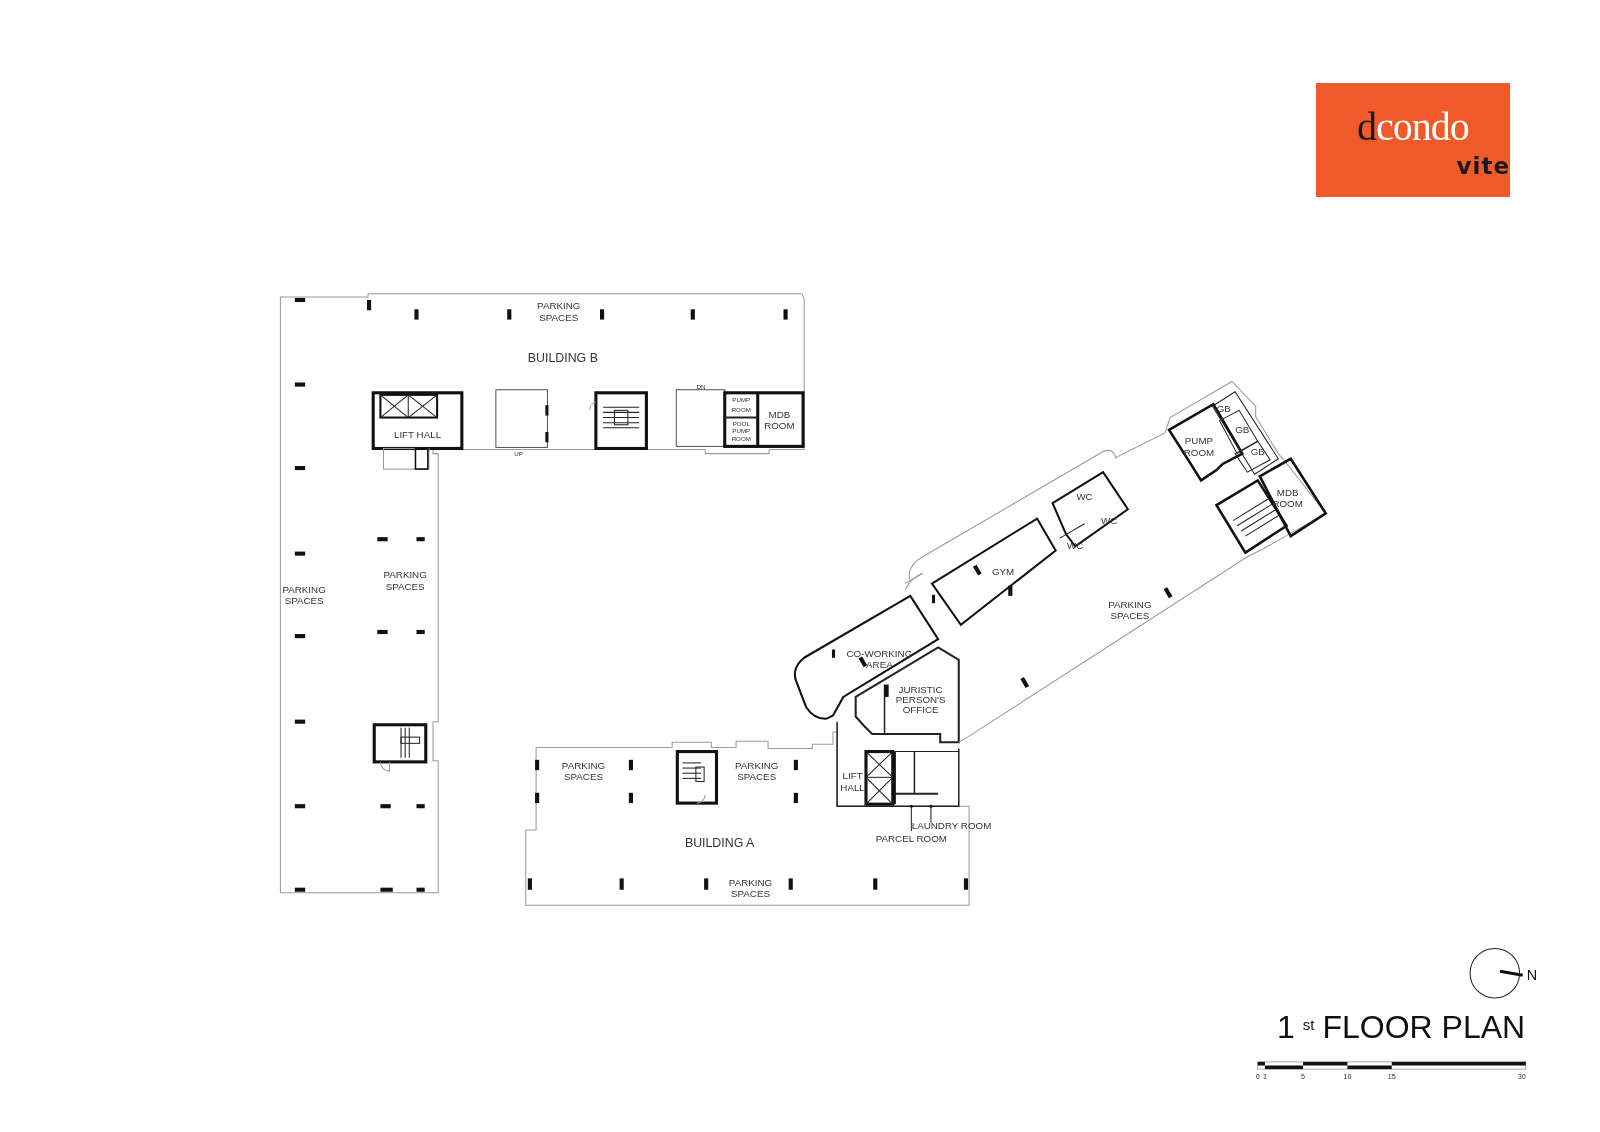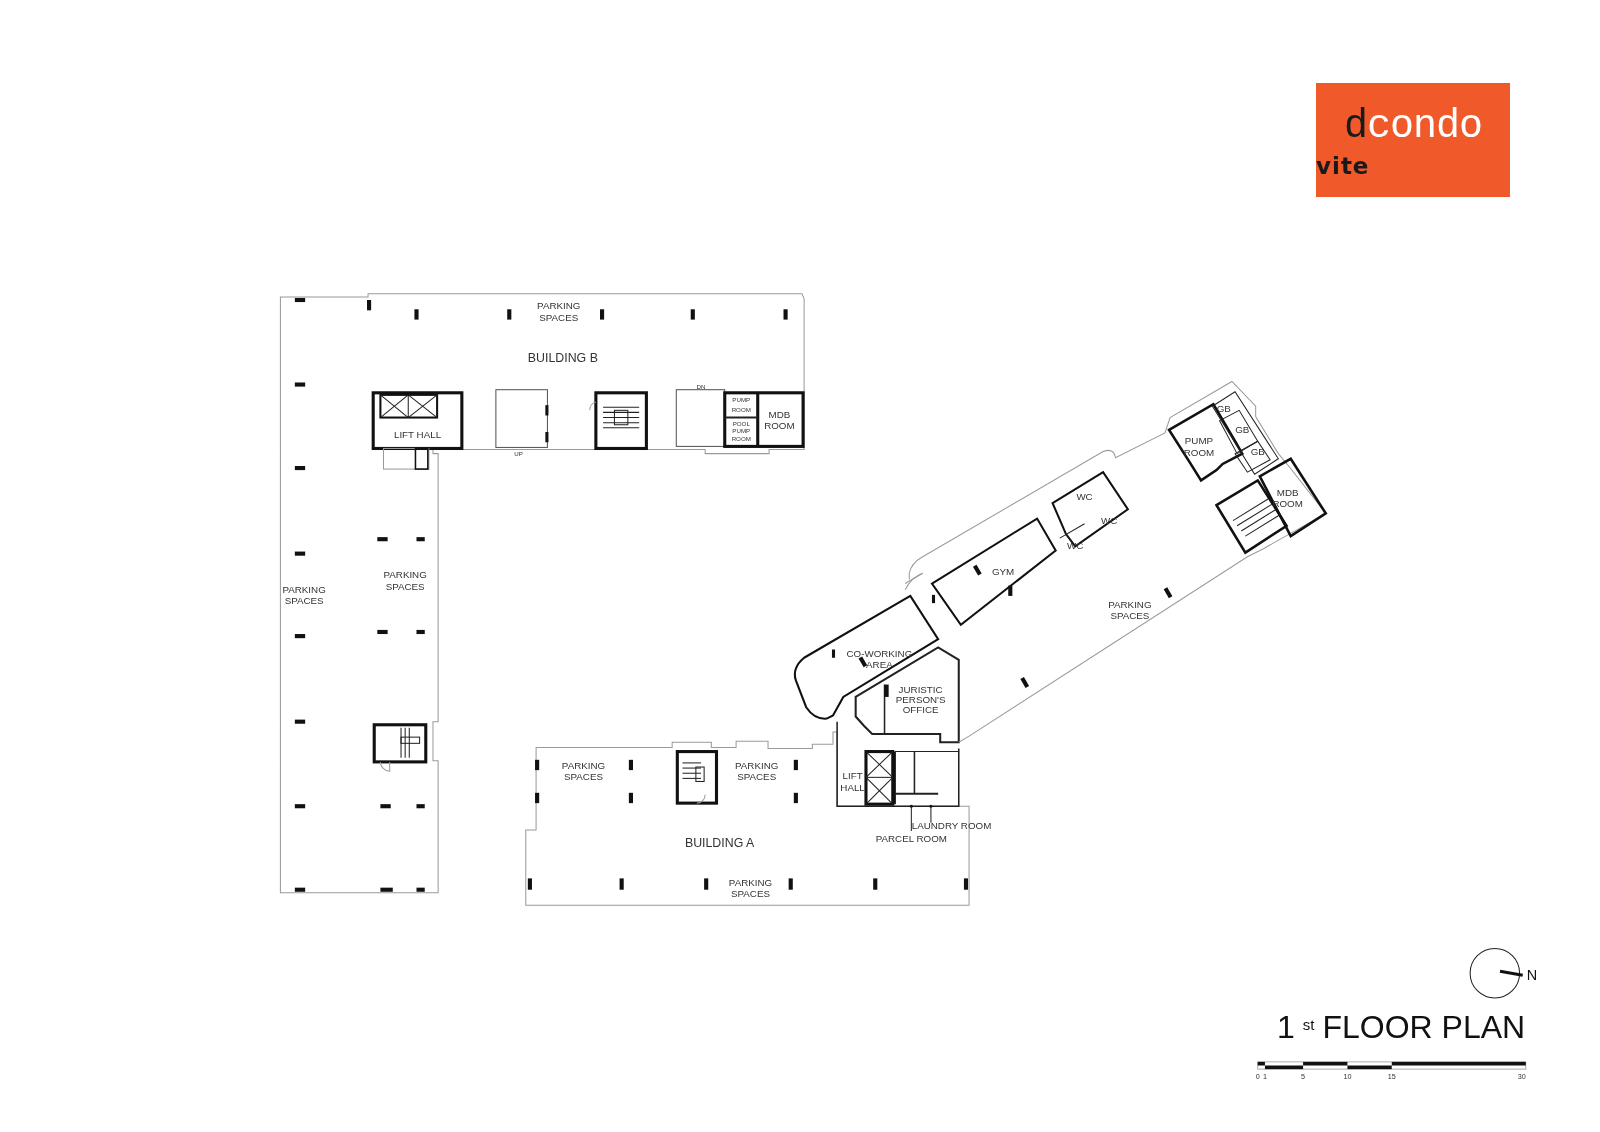--- a/index.html
+++ b/index.html
@@ -7,24 +7,24 @@
   #plan{position:absolute;left:0;top:0;width:1600px;height:1132px;}
   .outline{fill:none;stroke:#9a9a9a;stroke-width:1;}
   .wall{fill:none;stroke:#111;stroke-width:3;}
   .thin{fill:none;stroke:#222;stroke-width:1;}
   .grey{fill:none;stroke:#9a9a9a;stroke-width:1;}
   .col{fill:#111;}
   .lbl{font-family:"Liberation Sans",sans-serif;fill:#333;font-size:9.5px;text-anchor:middle;}
   .lbl-sm{font-family:"Liberation Sans",sans-serif;fill:#333;font-size:6px;text-anchor:middle;}
   .lbl-bld{font-family:"Liberation Sans",sans-serif;fill:#333;font-size:12px;text-anchor:middle;}
   .logo{position:absolute;left:1316px;top:83px;width:194px;height:114px;background:#f05a2a;}
-  .logo-main{position:absolute;left:0;right:0;top:22px;text-align:center;font-family:Liberation Mono, monospace;font-size:40px;font-weight:300;letter-spacing:-1px;line-height:44px;}
+  .logo-main{position:absolute;left:0;right:0;top:22px;text-align:center;font-family:Liberation Serif, serif;font-size:40px;font-weight:300;letter-spacing:-1px;line-height:44px;}
   .logo-d{color:#1a1a1a;}
   .logo-rest{color:#ffffff;}
-  .logo-sub{position:absolute;left:0;right:0;top:70px;text-align:left;font-family:"DejaVu Sans",sans-serif;font-size:23px;font-weight:bold;color:#1a1a1a;letter-spacing:1px;}
+  .logo-sub{position:absolute;left:0;right:0;top:70px;text-align:right;font-family:"DejaVu Sans",sans-serif;font-size:23px;font-weight:bold;color:#1a1a1a;letter-spacing:1px;}
   .title{position:absolute;left:1277px;top:1010px;font-family:"Liberation Sans",sans-serif;font-size:32px;color:#111;white-space:nowrap;line-height:34px;}
   .title sup{font-size:15px;vertical-align:top;position:relative;top:-2px;margin-right:8px;margin-left:8px;}
 </style>
 </head>
 <body>
 
 <svg id="plan" viewBox="0 0 1552 1098" preserveAspectRatio="none" xmlns="http://www.w3.org/2000/svg">
 
   <g>
     <path class="outline" d="M272,288 L357,288 L357,285 L778,285 L780,290 L780,436 L746,436 L746,440 L684,440 L684,436 L420,436 L420,440 L425,440 L425,700 L420,700 L420,738 L425,738 L425,866 L272,866 Z"></path>

